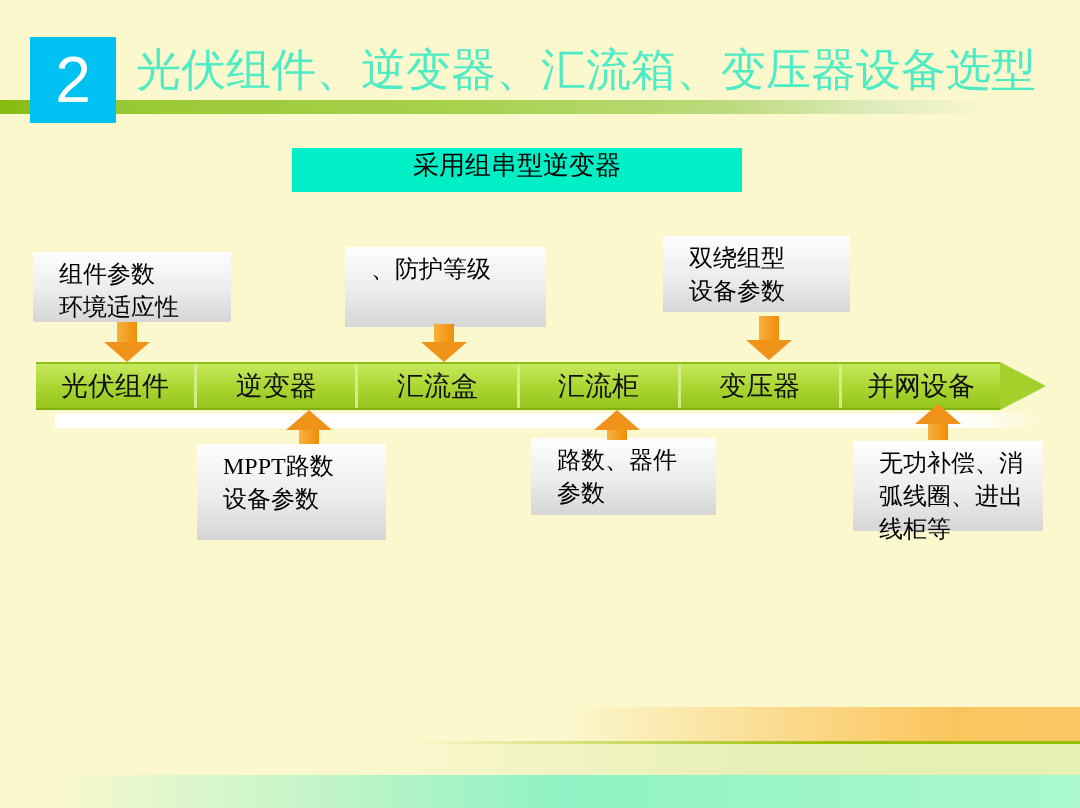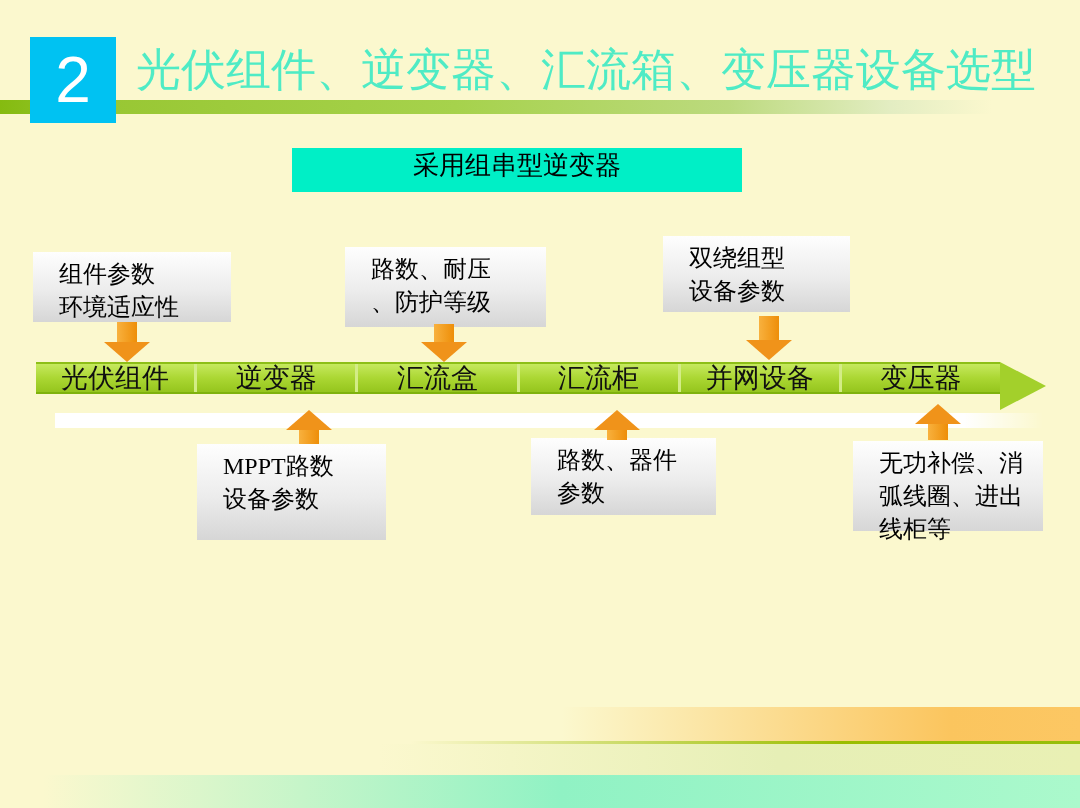--- a/index.html
+++ b/index.html
@@ -31,21 +31,21 @@
   }
   
   .callout {
     position:absolute; box-sizing:border-box;
     background:linear-gradient(180deg,#FEFEFE 0%,#ECECEC 55%,#D6D6D6 100%);
     color:#000; font-size:24px; line-height:33px;
     padding:6px 0 0 26px; overflow:visible; white-space:nowrap;
   }
   
   .flow-bar {
-    position:absolute; left:36px; top:362px; width:964px; height:32px; z-index:2;
+    position:absolute; left:36px; top:362px; width:964px; height:48px; z-index:2;
     display:flex; box-sizing:border-box;
     background:linear-gradient(180deg,#C6E95E 0%,#ABD733 50%,#95C51D 100%);
     border-top:2px solid #8DBF17; border-bottom:2px solid #7EB20D;
   }
   .flow-seg {
     flex:1; display:flex; align-items:center; justify-content:center;
     font-size:27px; color:#101010;
   }
   .flow-seg + .flow-seg { border-left:3px solid #D3EC86; }
   .flow-tip {
@@ -101,21 +101,20 @@
 
   <div class="banner">
     <span>采用组串型逆变器</span>
   </div>
 
   <div class="callout" style="left:33px; top:252px; width:198px; height:70px;">
     <div>组件参数</div>
     <div>环境适应性</div>
   </div>
   <div class="callout" style="left:345px; top:247px; width:201px; height:80px;">
-    <div>路数、耐压</div>
     <div>、防护等级</div>
   </div>
   <div class="callout" style="left:663px; top:236px; width:187px; height:76px;">
     <div>双绕组型</div>
     <div>设备参数</div>
   </div>
 
   <div class="arrow" style="left:104px; top:322px;">
     <div class="shaft" style="height:20px;"></div>
     <div class="head-down"></div>
@@ -127,22 +126,22 @@
   <div class="arrow" style="left:746px; top:316px;">
     <div class="shaft" style="height:24px;"></div>
     <div class="head-down"></div>
   </div>
 
   <div class="flow-bar">
     <div class="flow-seg">光伏组件</div>
     <div class="flow-seg">逆变器</div>
     <div class="flow-seg">汇流盒</div>
     <div class="flow-seg">汇流柜</div>
+    <div class="flow-seg">变压器</div>
     <div class="flow-seg">并网设备</div>
-    <div class="flow-seg">变压器</div>
   </div>
   <div class="flow-tip"></div>
   <div class="reflection"></div>
 
   <div class="arrow" style="left:286px; top:410px;">
     <div class="head-up"></div>
     <div class="shaft" style="height:14px;"></div>
   </div>
   <div class="arrow" style="left:594px; top:410px;">
     <div class="head-up"></div>

